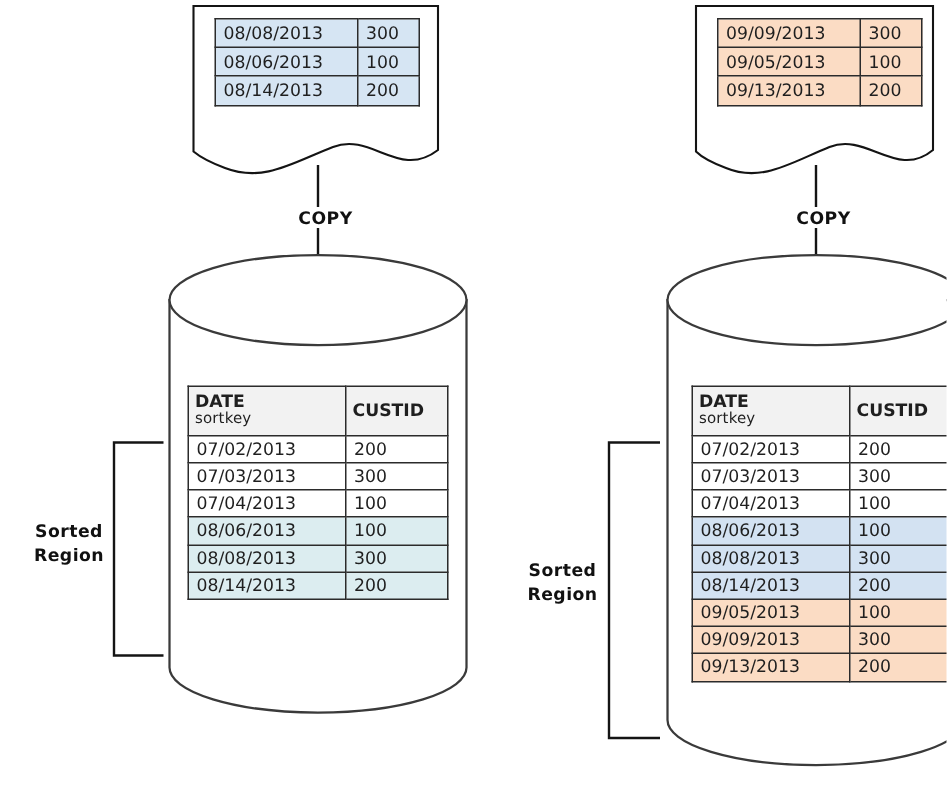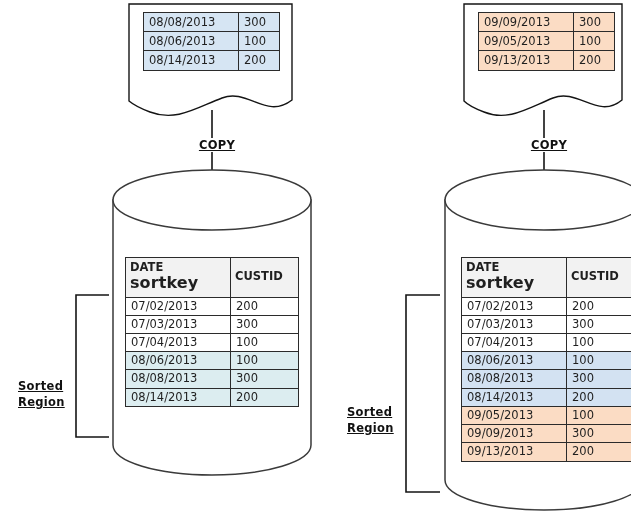--- a/index.html
+++ b/index.html
@@ -33,22 +33,22 @@
     color:#1f1f1f;
   }
   .dtable th{
     background:#f2f2f2;
     text-align:left;
     font-weight:bold;
     padding:3px 4px 4px;
   }
   .dtable th .sub{
     display:block;
-    font-weight:bold;
-    font-size:16px;
+    font-weight:normal;
+    font-size:10px;
     letter-spacing:.1px;
   }
 
   
   .doc-table td{font-size:11.5px;padding:2.5px 5px;}
   .doc-blue td{background:#d6e5f3;}
   .doc-orange td{background:#fbdcc4;}
 
   
   .cyl-table td{height:13px;}
@@ -58,31 +58,30 @@
   .row-orange td{background:#fbdcc4;}
 
   
   .lbl{
     position:absolute;
     font-size:11.5px;
     font-weight:bold;
     color:#111111;
     letter-spacing:.3px;
     white-space:nowrap;
-    text-decoration:underline;
   }
   .lbl-copy{
     background:#ffffff;
     padding:0 4px;
     text-align:center;
   }
   .lbl-region{
+    text-align:center;
     line-height:1.35;
     font-size:11.5px;
-    margin-top:32px;
   }
 </style>
 </head>
 <body>
 
 <div id="stage">
 
   <svg id="shapes" viewBox="0 0 631 530">
 
     <path d="M113,4 L276,4 L276,100 C250,120 232,88 206,98 C180,108 160,122 134,112 C126,109 119,106 113,101 Z" fill="#ffffff" stroke="#141414" stroke-width="1.4" stroke-linejoin="miter"></path>

